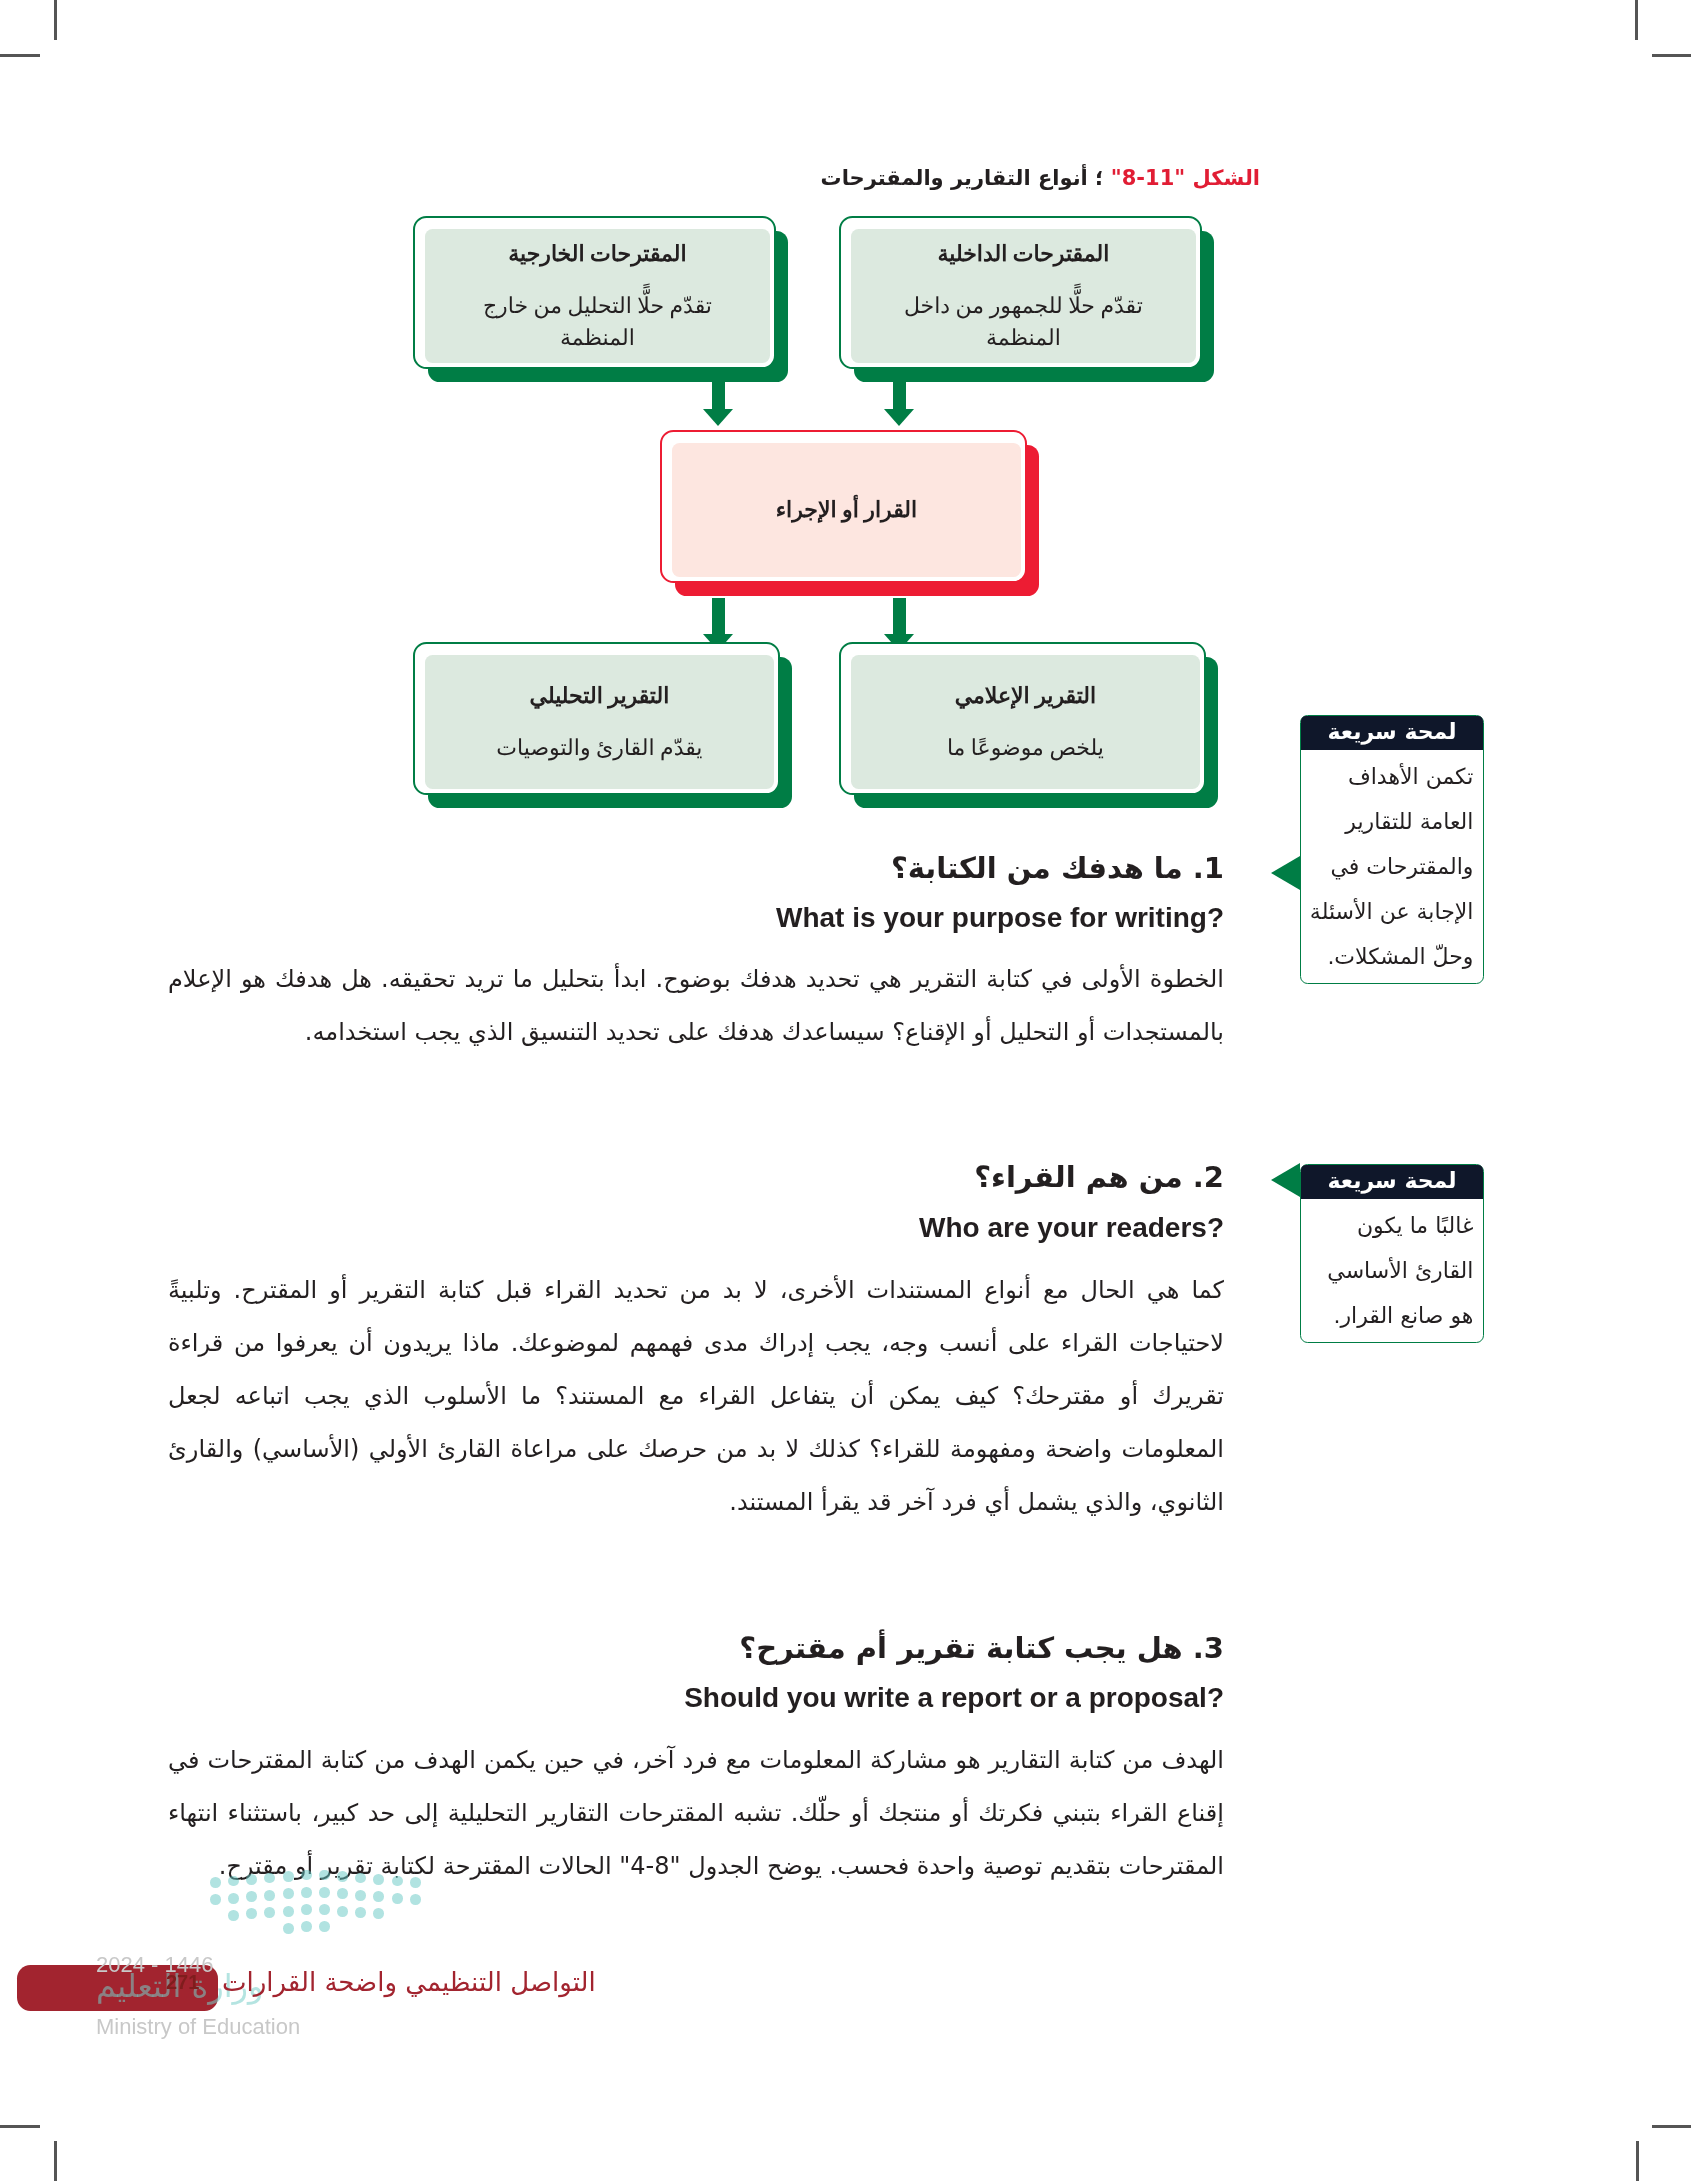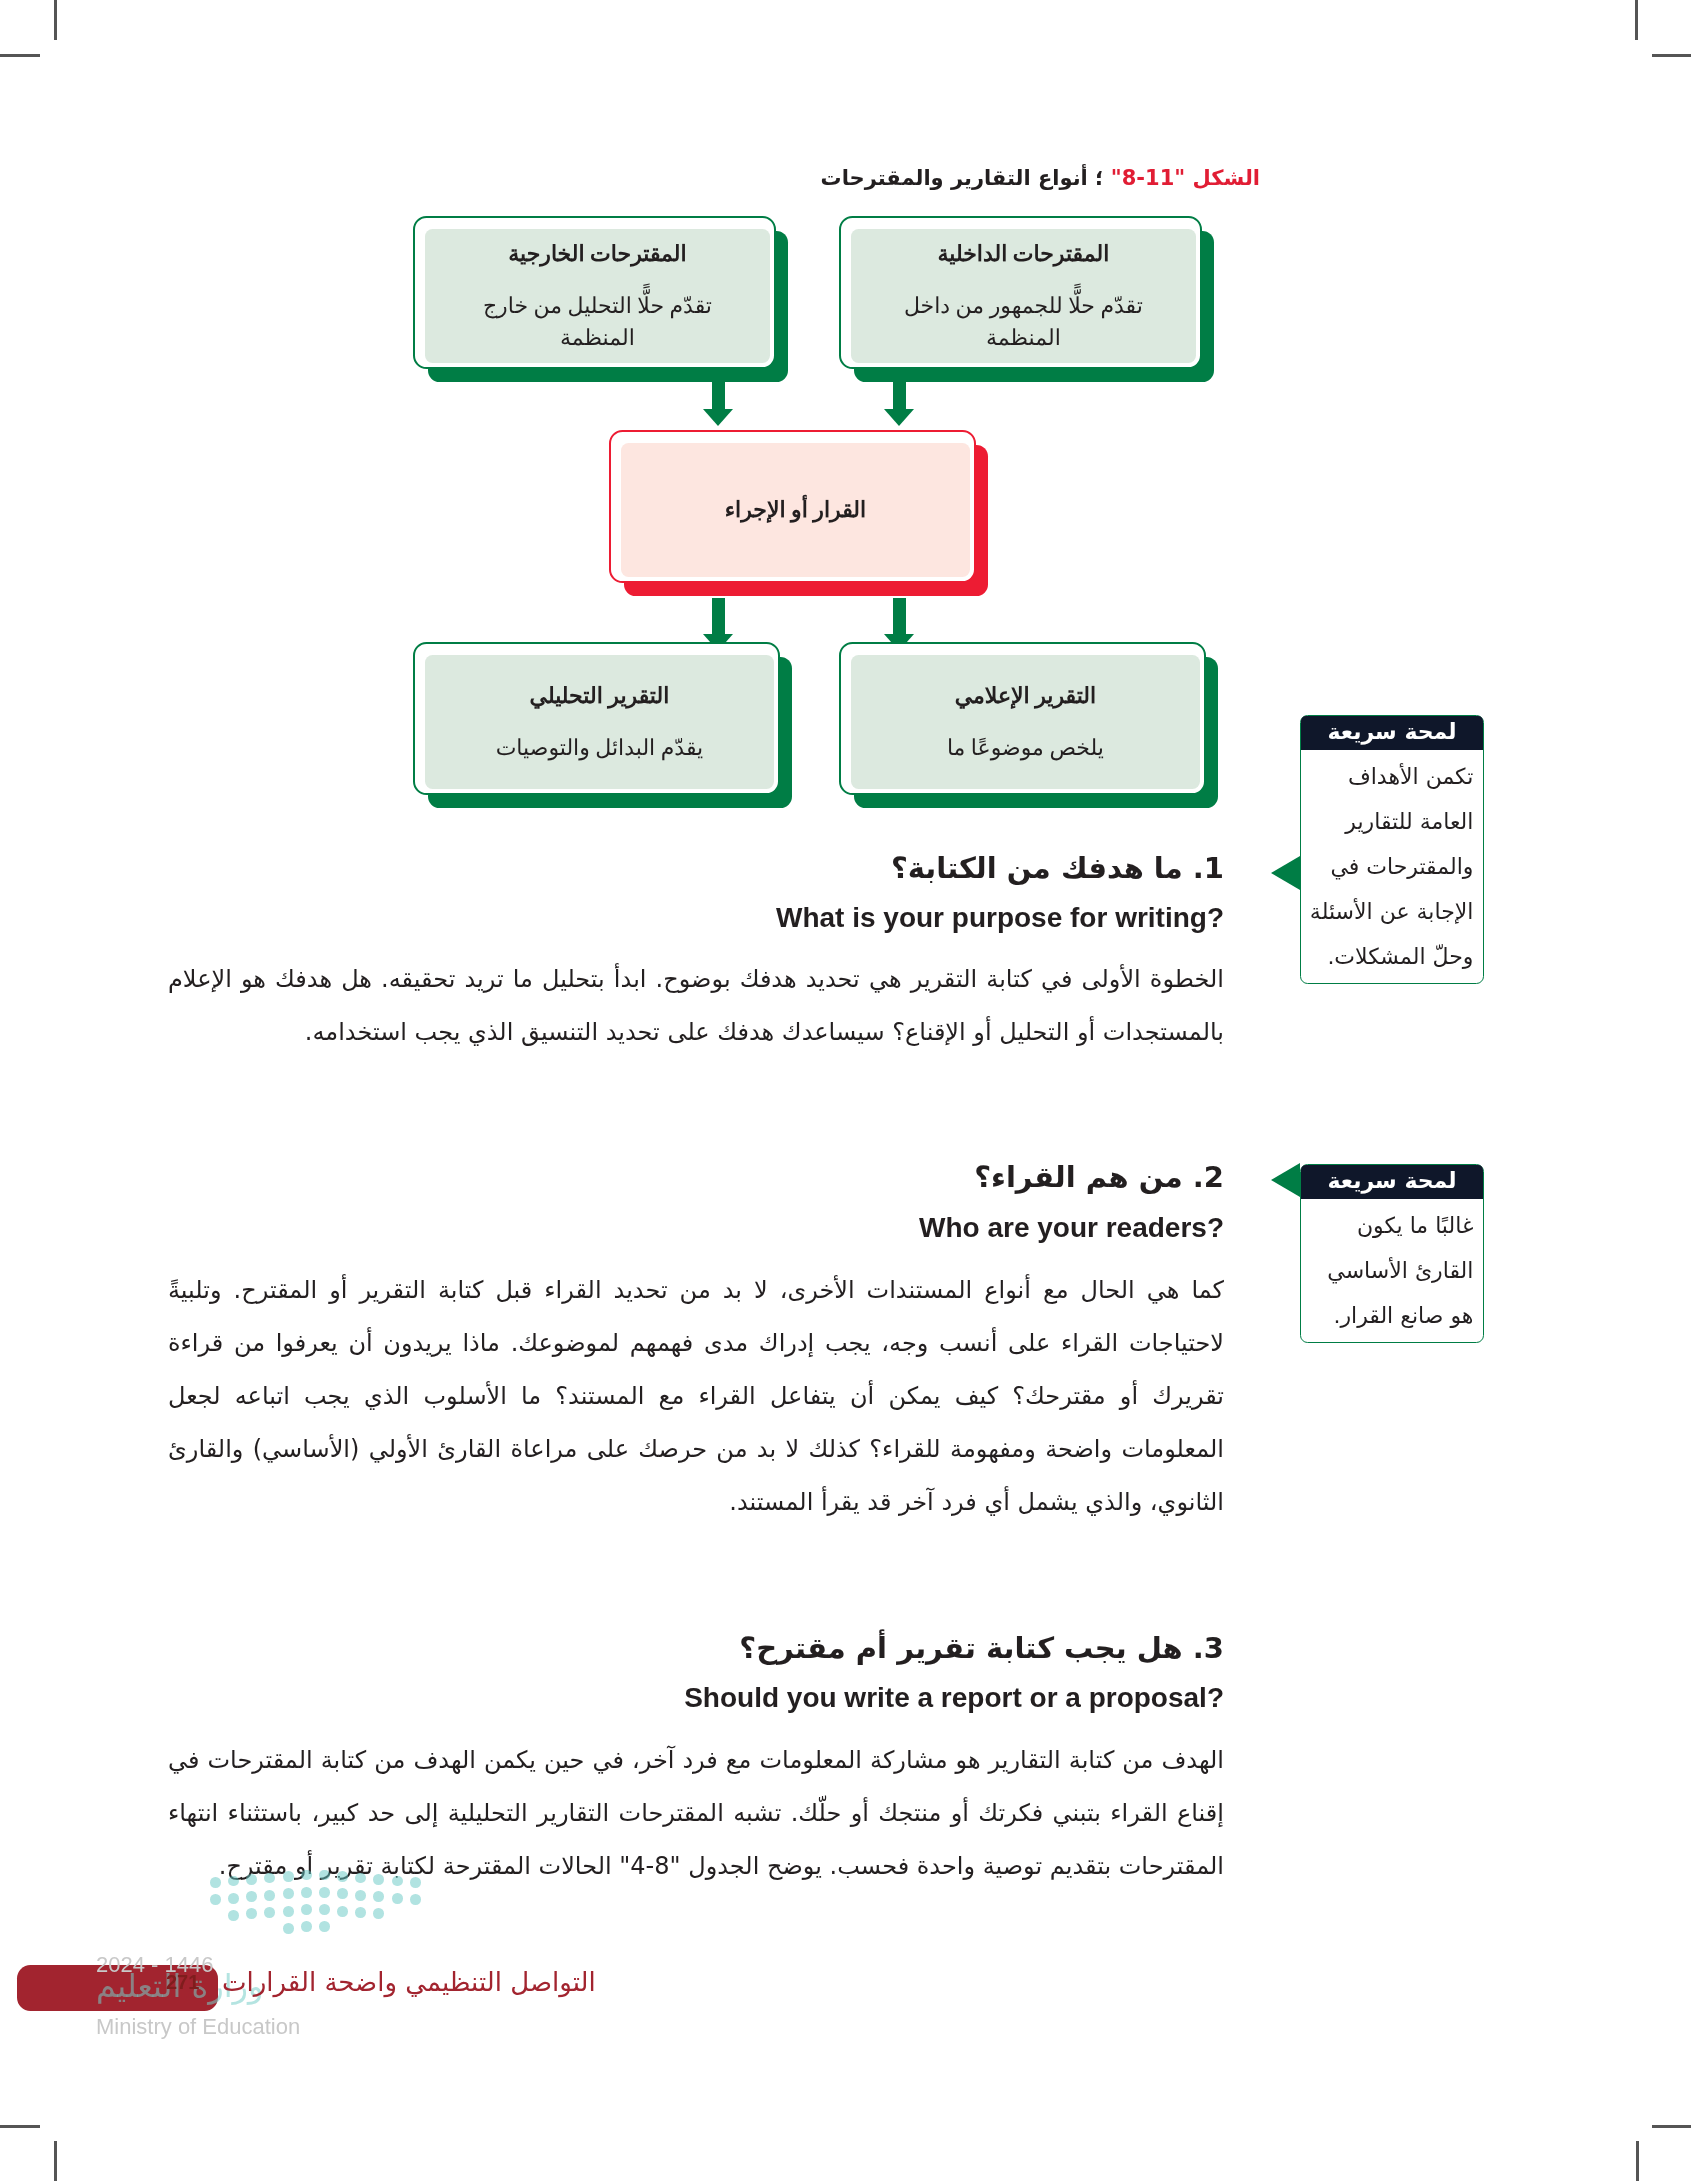--- a/index.html
+++ b/index.html
@@ -133,21 +133,21 @@
       <div class="frame"></div>
     <div class="fill">
       <div class="title">المقترحات الخارجية</div>
       <div class="desc" style="width:296px;">تقدّم حلًّا التحليل من خارج المنظمة</div>
     </div>
   </div>
 
   <div class="arrow" style="left:712px;top:382px;height:29px;"></div>
   <div class="arrow" style="left:893px;top:382px;height:29px;"></div>
 
-  <div class="dbox red" style="left:609px;top:430px;width:367px;height:153px;">
+  <div class="dbox red" style="left:660px;top:430px;width:367px;height:153px;">
     <div class="shadow"></div>
       <div class="frame"></div>
     <div class="fill">
       <div class="title">القرار أو الإجراء</div>
     </div>
   </div>
 
   <div class="arrow" style="left:712px;top:598px;height:38px;"></div>
   <div class="arrow" style="left:893px;top:598px;height:38px;"></div>
 
@@ -157,21 +157,21 @@
     <div class="fill">
       <div class="title">التقرير الإعلامي</div>
       <div class="desc">يلخص موضوعًا ما</div>
     </div>
   </div>
   <div class="dbox" style="left:413px;top:642px;width:367px;height:153px;">
     <div class="shadow"></div>
       <div class="frame"></div>
     <div class="fill">
       <div class="title">التقرير التحليلي</div>
-      <div class="desc">يقدّم البدائل والتوصيات</div>
+      <div class="desc">يقدّم القارئ والتوصيات</div>
     </div>
   </div>
 </div>
 
 <div class="q-head" style="top:851px;">1. ما هدفك من الكتابة؟</div>
 <div class="q-en" style="top:902px;">What is your purpose for writing?</div>
 <div class="para" style="top:953px;">الخطوة الأولى في كتابة التقرير هي تحديد هدفك بوضوح. ابدأ بتحليل ما تريد تحقيقه. هل هدفك هو الإعلام بالمستجدات أو التحليل أو الإقناع؟ سيساعدك هدفك على تحديد التنسيق الذي يجب استخدامه.</div>
 
 <div class="q-head" style="top:1160px;">2. من هم القراء؟</div>
 <div class="q-en" style="top:1212px;">Who are your readers?</div>

